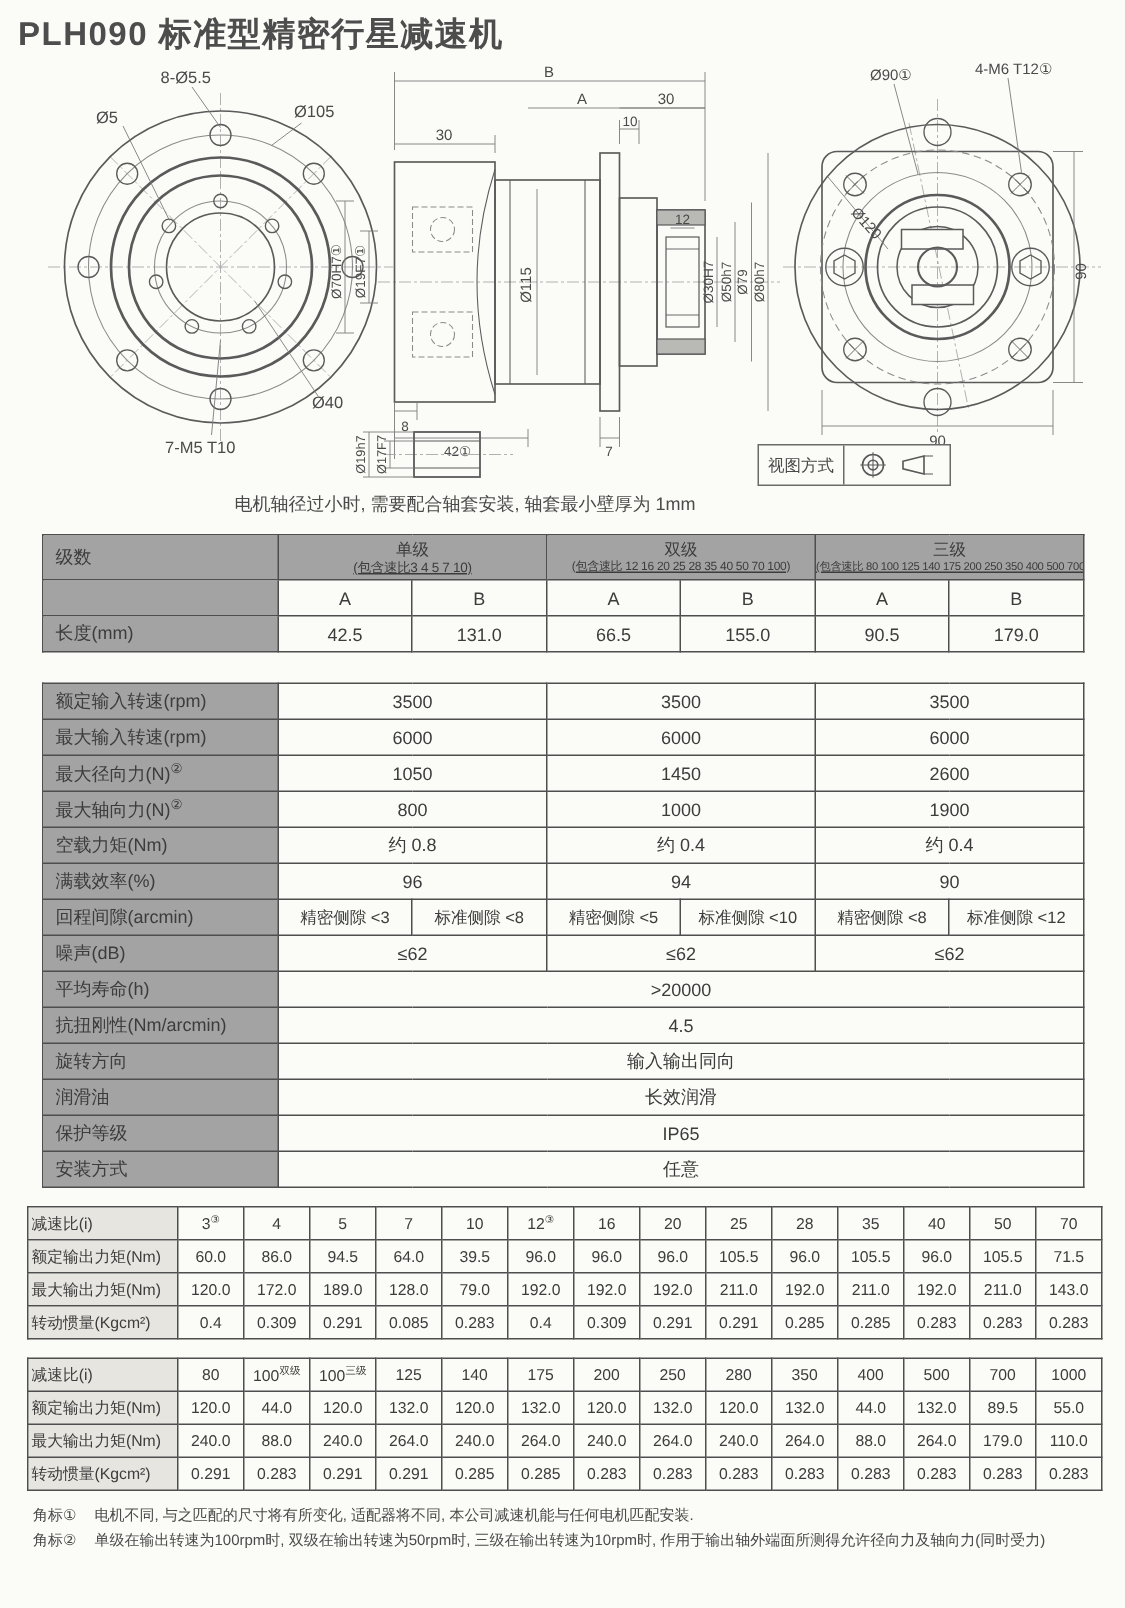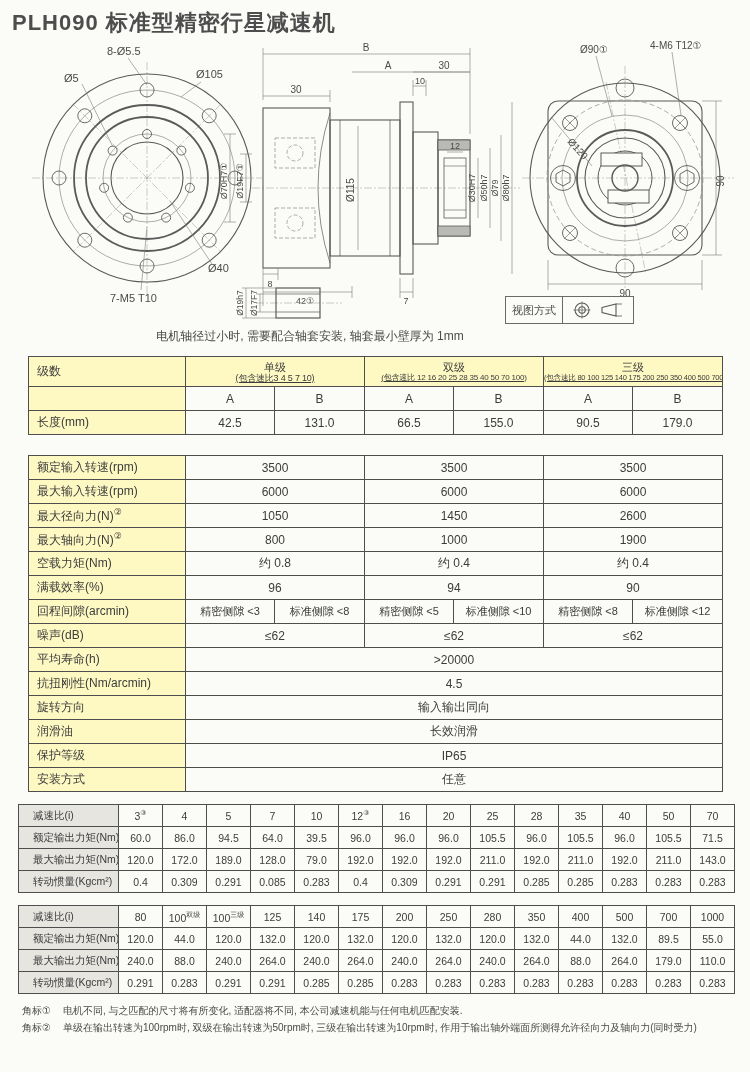--- a/index.html
+++ b/index.html
@@ -14,31 +14,31 @@
   .viewbox{
     position:absolute;right:12px;top:258px;display:flex;height:26px;
     border:1px solid #6a6a6a;background:#fbfbf7;align-items:stretch;
   }
   .viewbox .vlabel{font-size:11px;color:#4a4a4a;display:flex;align-items:center;padding:0 6px;border-right:1px solid #6a6a6a;}
   .viewbox .vicons{display:flex;align-items:center;gap:10px;padding:0 10px;}
   table{border-collapse:collapse;table-layout:fixed;}
   td{box-sizing:border-box;}
   .spec{margin:6px 0 0 28px;width:694px;font-size:12px;}
   .spec td{border:1px solid #4e4e4e;text-align:center;height:24px;padding:0 2px;overflow:hidden;white-space:nowrap;}
-  .spec td.lbl{background:#fef9c3;text-align:left;padding-left:8px;}
+  .spec td.lbl{background:#a3a3a3;text-align:left;padding-left:8px;}
   .spec tr.hr1 td{height:30px;}
   .stage-name{font-size:11px;line-height:12px;display:block;}
   .ratios{font-size:8px;line-height:10px;display:block;letter-spacing:-0.2px;text-decoration:underline;}
   .spec2{margin-top:20px;}
   .backlash td{font-size:11px;}
   sup{font-size:7px;}
   .lblsup{font-size:9px;vertical-align:super;}
   .rt{margin:12px 0 0 18px;width:716px;font-size:10.5px;}
   .rt td{border:1px solid #4e4e4e;text-align:center;height:22px;padding:0 1px;overflow:hidden;white-space:nowrap;}
-  .rt td.lbl{background:#e6e5e0;text-align:left;padding-left:14px;}
+  .rt td.lbl{background:#e6e5e0;text-align:left;padding-left:2px;}
   .fns{margin:8px 0 0 22px;font-size:10px;color:#4a4a4a;line-height:17px;}
   .fn .mark{margin-right:12px;}
 </style>
 </head>
 <body>
 
 <div class="title">PLH090 标准型精密行星减速机</div>
 
 <div class="drawing-wrap">
 <svg width="750" height="312" viewBox="0 0 750 312">

